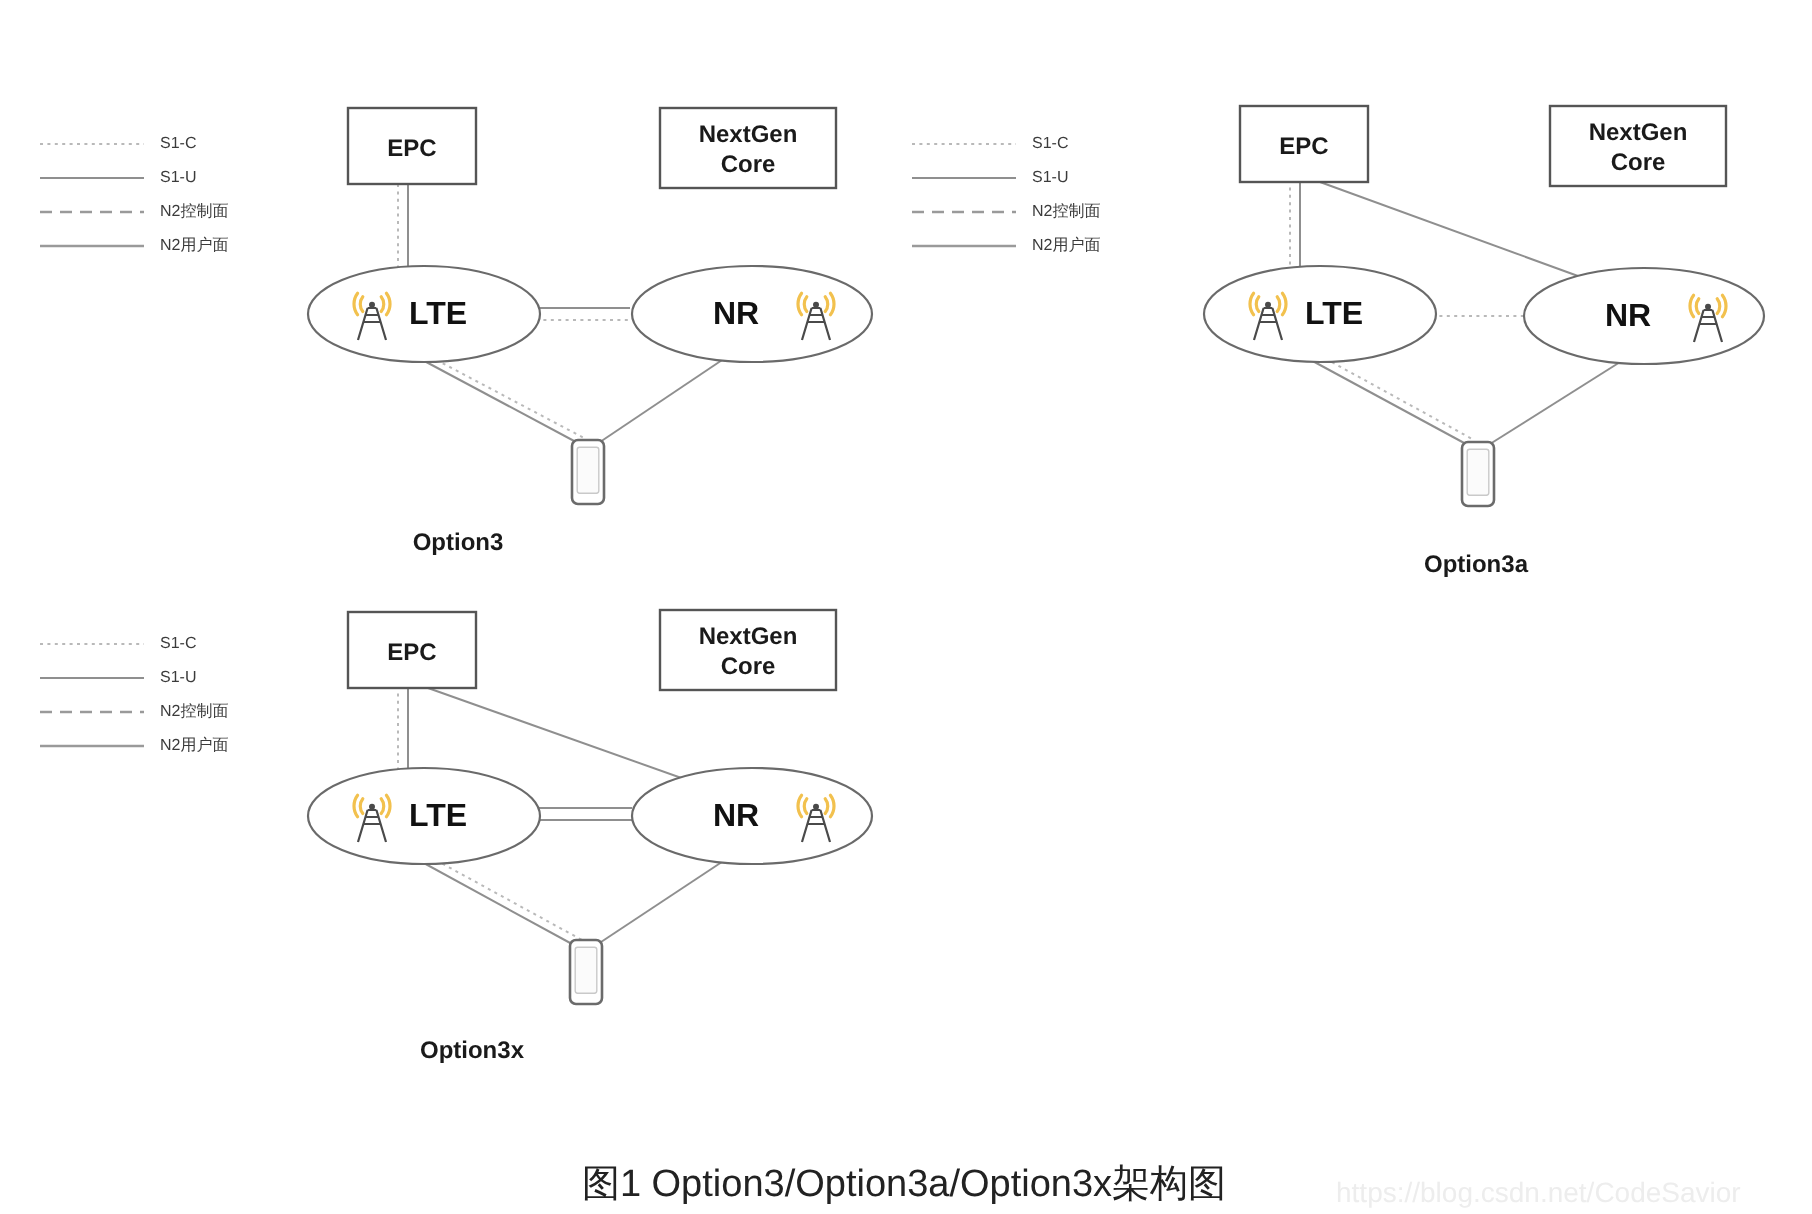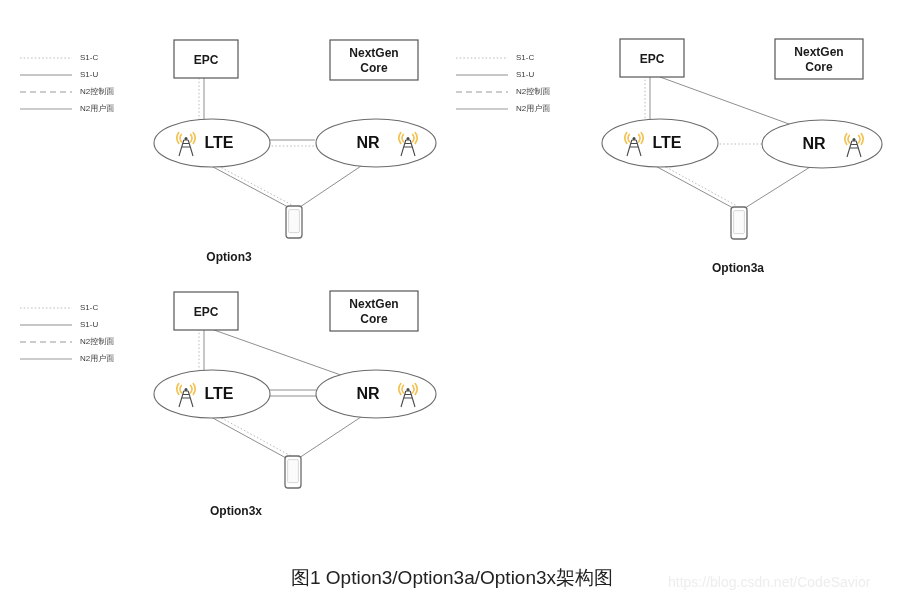--- a/index.html
+++ b/index.html
@@ -3,21 +3,21 @@
 <meta charset="utf-8">
 <style>
   html,body{margin:0;padding:0;}
   body{
     width:906px;height:607px;
     background:#ffffff;
     font-family:"Liberation Sans","DejaVu Sans",sans-serif;
     position:relative;
     overflow:hidden;
   }
-  #stage{position:absolute;left:0;top:0;width:906px;height:507px;border-radius:29px;}
+  #stage{position:absolute;left:0;top:14px;width:906px;height:507px;border-radius:29px;}
   svg{position:absolute;left:0;top:0;width:906px;height:607px;}
 
   .legend-label{
     font-size:8px;
     fill:#3b3b3b;
     font-family:"Liberation Sans","DejaVu Sans",sans-serif;
     dominant-baseline:middle;
   }
   .box-text{
     font-size:12px;

